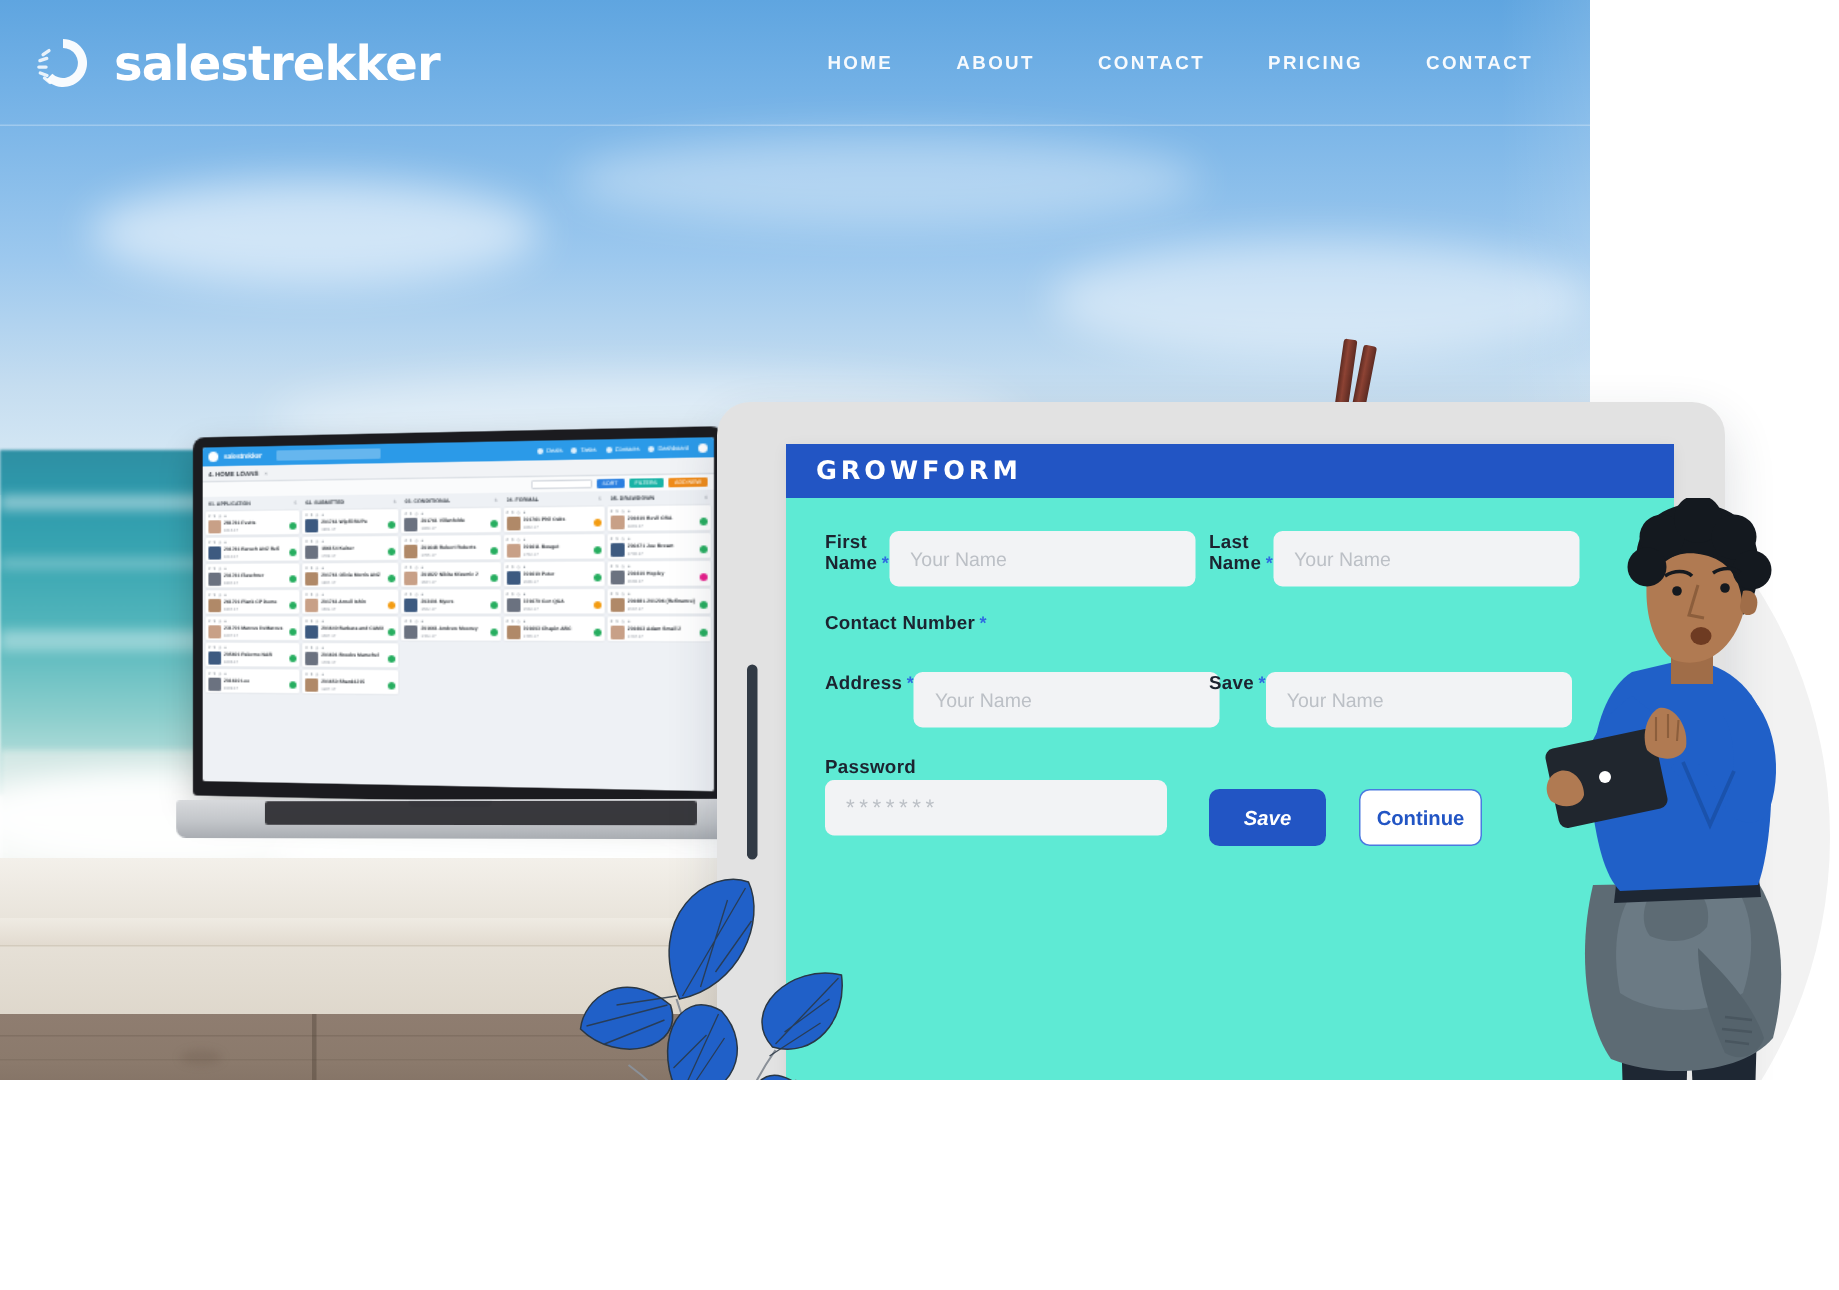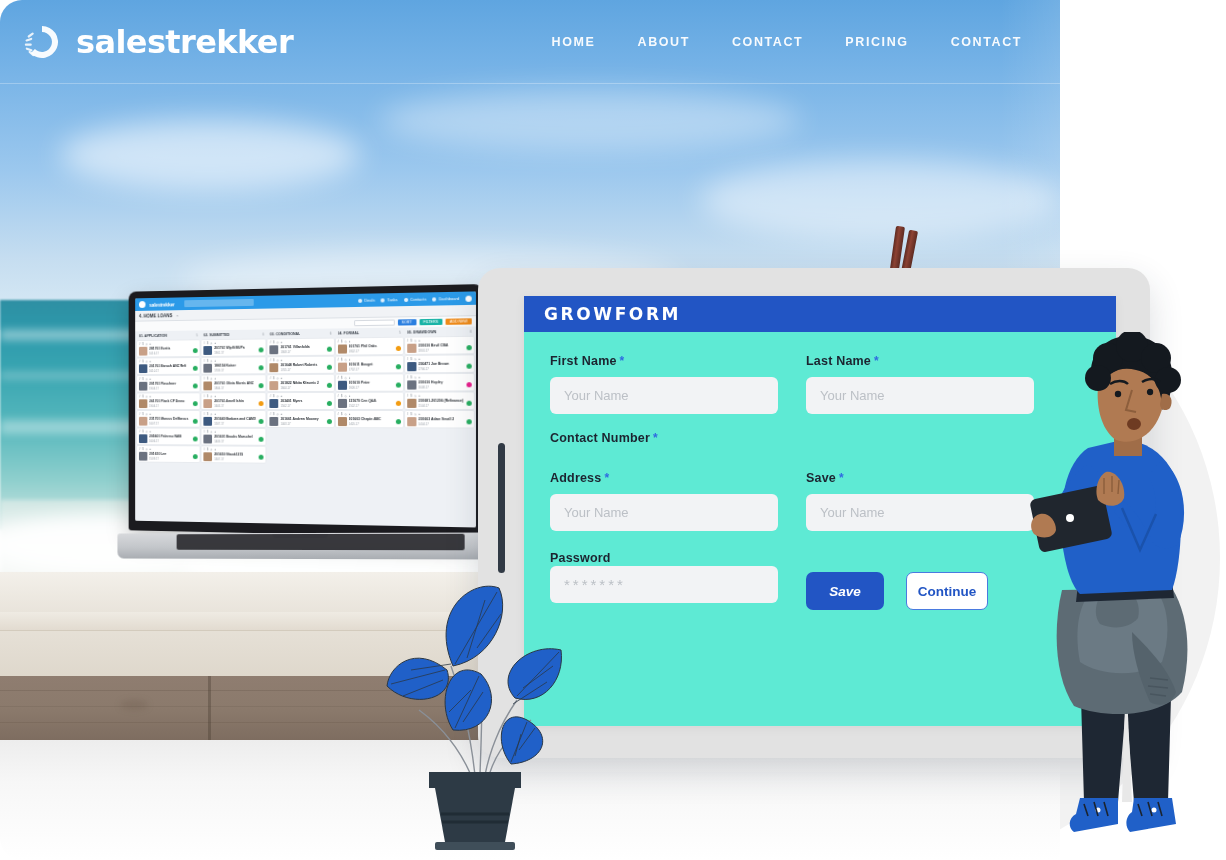--- a/index.html
+++ b/index.html
@@ -4,21 +4,21 @@
 <style>
   * { box-sizing: border-box; margin:0; padding:0; }
   html, body { width:1226px; height:860px; overflow:hidden; }
   body {
     font-family: "Liberation Sans", sans-serif;
     background: #ffffff;
     position: relative;
   }
 
   
-  #canvas { position:absolute; inset:0; width:1226px; height:860px; overflow:hidden; background:#ffffff;border-radius:22px; }
+  #canvas { position:absolute; inset:0; width:1226px; height:720px; overflow:hidden; background:#ffffff; }
 
   
   .bg-circle{
     position:absolute; left:600px; top:248px; width:620px; height:620px;
     border-radius:50%;
     background:#f2f2f2;
   }
 
   
   .hero{
@@ -208,21 +208,21 @@
   }
   .form-header{
     height:36px; background:#2255c4; display:flex; align-items:center; padding-left:20px;
   }
   .form-header-title{
     color:#ffffff; font-size:17px; font-weight:700; letter-spacing:2.6px;
     font-family:"DejaVu Sans", sans-serif;
   }
   .form-body{ padding:22px 26px 0 26px; }
   .row{ display:flex; gap:28px; }
-  .field{ display:flex; flex-direction:column; margin-bottom:17px; }
+  .field{ display:flex; flex-direction:row; margin-bottom:17px; }
   .field.half{ width:228px; }
   .field.full{ width:100%; }
   .flabel{
     font-size:12.5px; font-weight:700; color:#1c2430; margin-bottom:9px;
     letter-spacing:.2px;
   }
   .req{ color:#2f6be0; font-size:12px; margin-left:3px; font-weight:700; }
   .finput{
     height:37px; background:#f2f3f5; border:none; border-radius:6px;
     padding:0 14px; font-size:13px; color:#5b626b;

